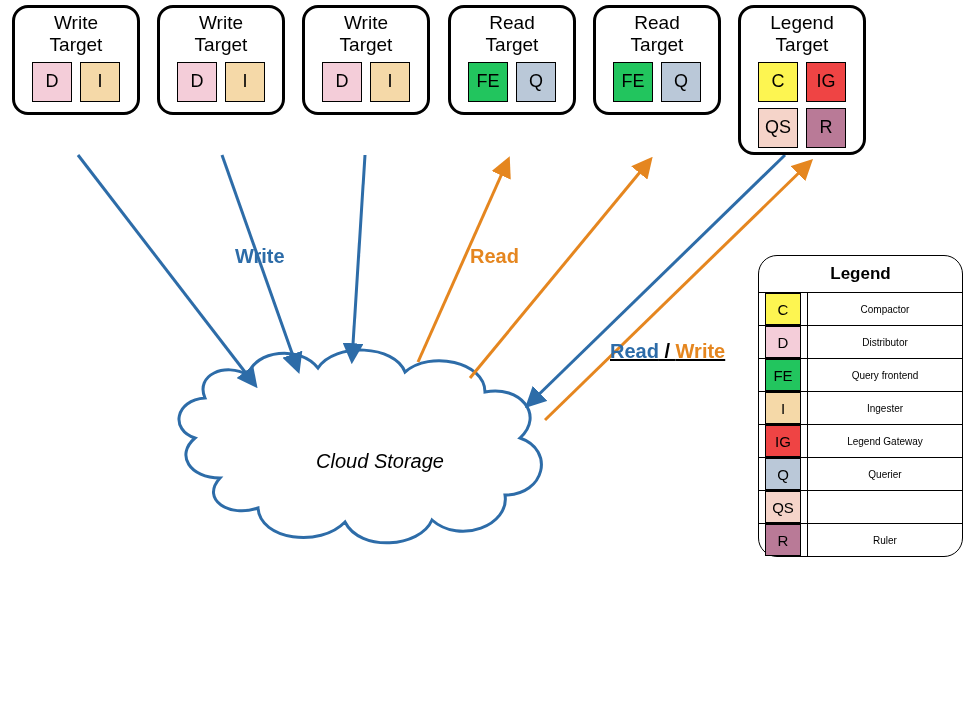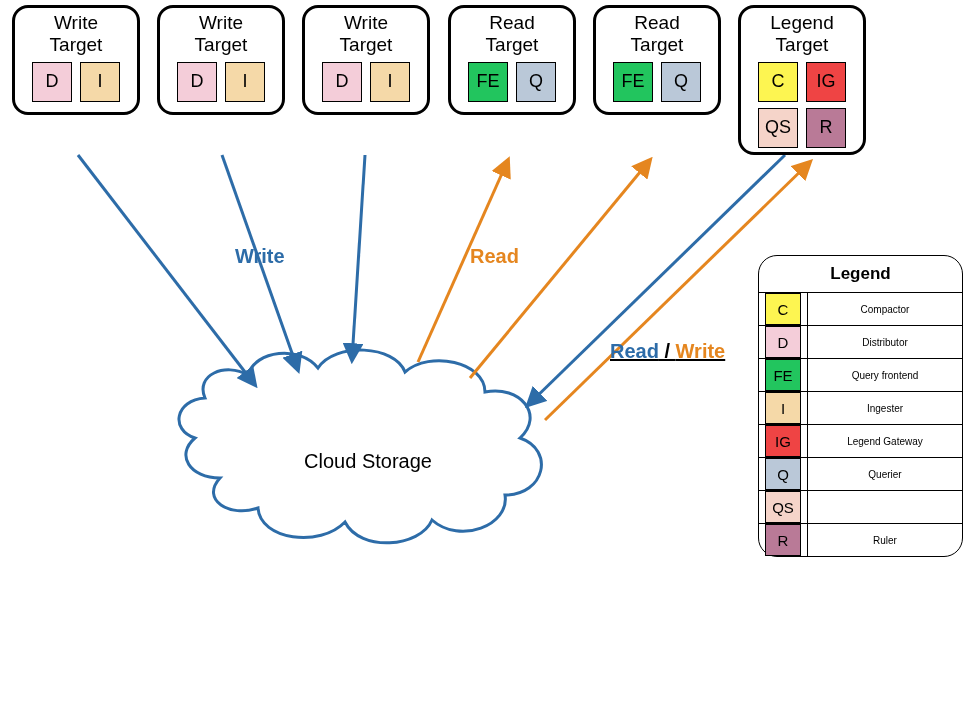--- a/index.html
+++ b/index.html
@@ -193,21 +193,21 @@
         <div class="comp c-C">C</div>
         <div class="comp c-IG">IG</div>
       </div>
       <div class="comp-row" style="margin-top: 6px;">
         <div class="comp c-QS">QS</div>
         <div class="comp c-R">R</div>
       </div>
     </div>
   </div>
 
-<div class="cloud-label" style="left:288px; top:450px; width:160px;">Cloud Storage</div>
+<div class="cloud-label" style="left:300px; top:450px; width:160px;font-style:italic;">Cloud Storage</div>
 
 <div class="flow-label col-write" style="left:235px; top:245px;">Write</div>
 
 <div class="flow-label col-read" style="left:470px; top:245px;">Read</div>
 
 <div class="flow-label" style="left:610px; top:340px;text-decoration:underline;">
   <span class="col-write">Read</span><span class="col-black"> / </span><span class="col-read">Write</span>
 </div>
 
 <div class="legend" style="left:758px; top:255px; width:205px;border-radius:19px;">

